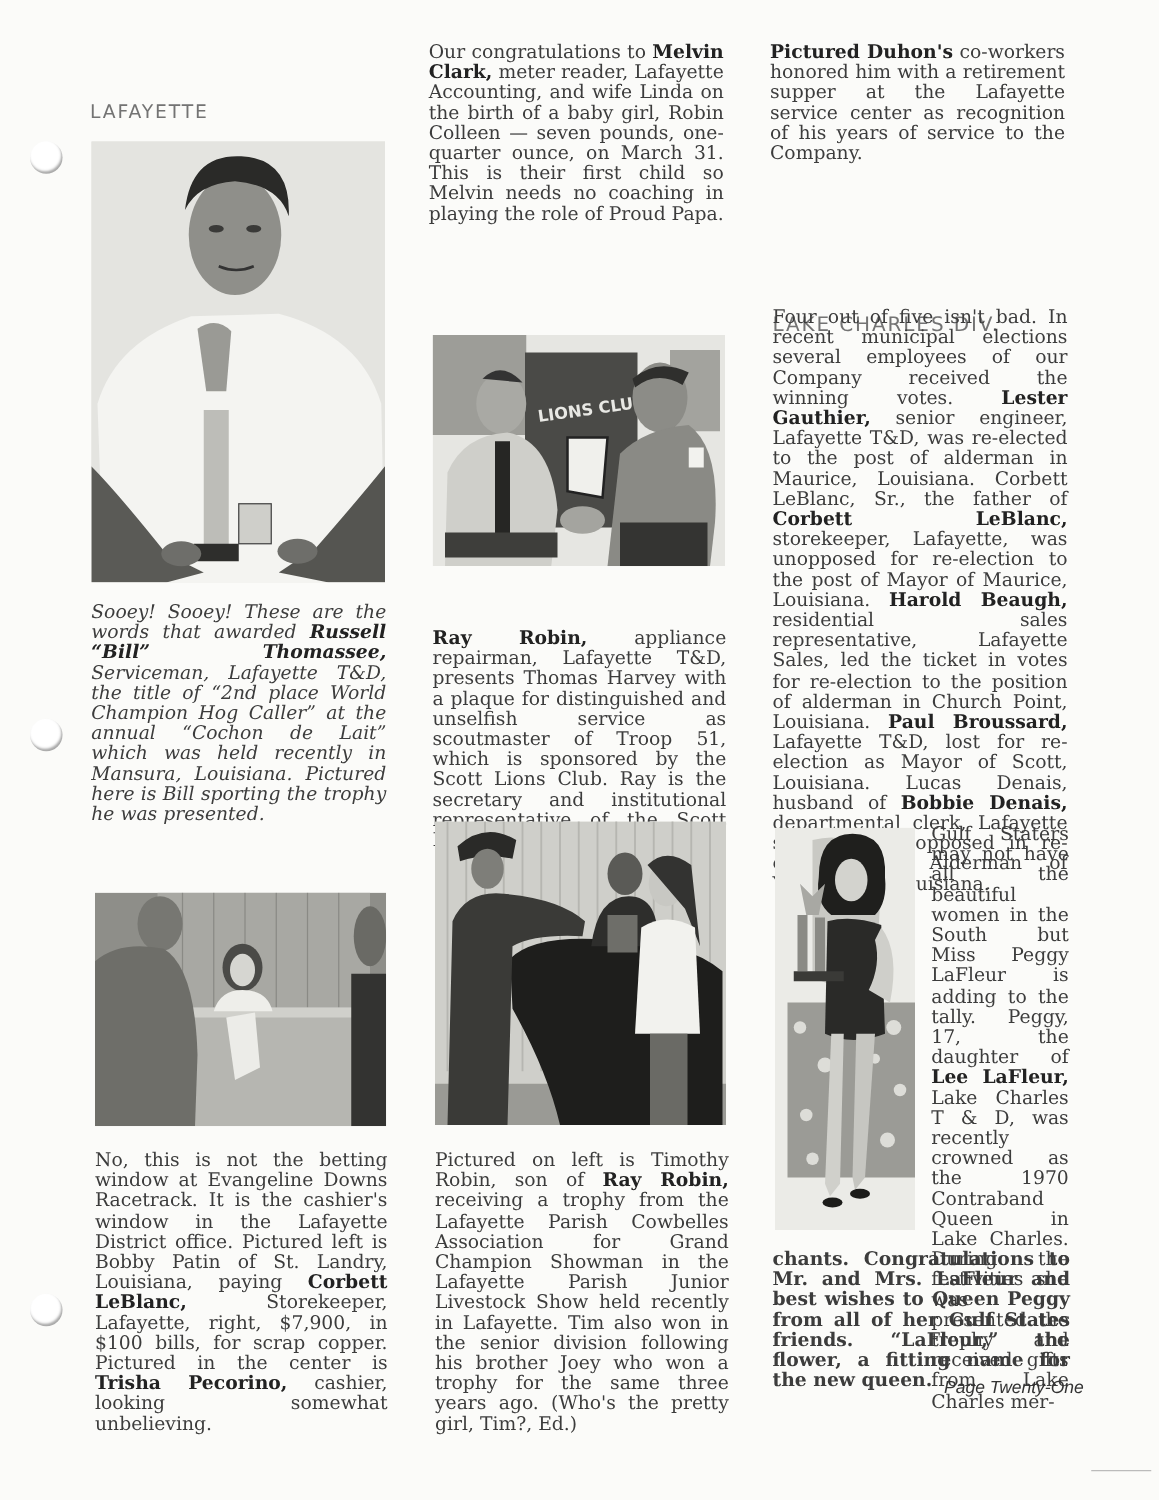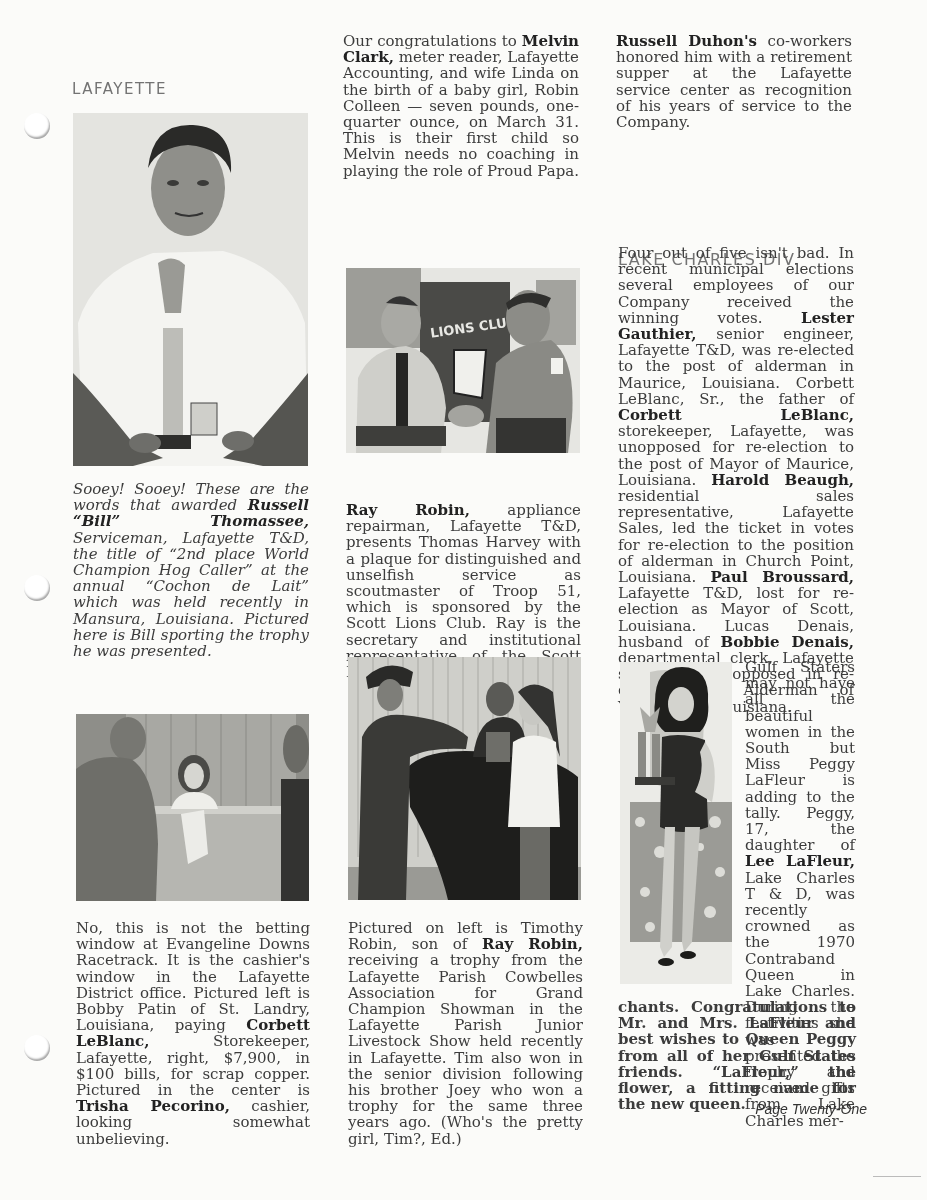--- a/index.html
+++ b/index.html
@@ -94,21 +94,21 @@
     <path d="M140 185 L150 95 Q170 75 205 72 Q230 90 226 150 L222 185 Z" fill="#8a8a85"></path>
     <rect x="205" y="90" width="12" height="16" fill="#f2f2ee"></rect>
     <rect x="150" y="150" width="70" height="35" fill="#343432"></rect>
 
     <ellipse cx="120" cy="148" rx="18" ry="11" fill="#a4a49f"></ellipse>
   </svg>
 </div>
 
 <p class="para" style="left:346px; top:470px; width:235px;margin-top:32px;"><b>Ray Robin,</b> appliance repairman, Lafayette T&amp;D, presents Thomas Harvey with a plaque for distinguished and unselfish service as scoutmaster of Troop 51, which is sponsored by the Scott Lions Club. Ray is the secretary and institutional representative of the Scott Lions.</p>
 
-<p class="para" style="left:616px; top:33px; width:236px;"><b>Russell Duhon's</b> co-workers honored him with a retirement supper at the Lafayette service center as recognition of his years of service to the Company.</p>
+<p class="para" style="left:616px; top:33px; width:236px;"><b>Pictured Duhon's</b> co-workers honored him with a retirement supper at the Lafayette service center as recognition of his years of service to the Company.</p>
 
 <p class="para" style="left:618px; top:245px; width:236px;">Four out of five isn't bad. In recent municipal elections several employees of our Company received the winning votes. <b>Lester Gauthier,</b> senior engineer, Lafayette T&amp;D, was re-elected to the post of alderman in Maurice, Louisiana. Corbett LeBlanc, Sr., the father of <b>Corbett LeBlanc,</b> storekeeper, Lafayette, was unopposed for re-election to the post of Mayor of Maurice, Louisiana. <b>Harold Beaugh,</b> residential sales representative, Lafayette Sales, led the ticket in votes for re-election to the position of alderman in Church Point, Louisiana. <b>Paul Broussard,</b> Lafayette T&amp;D, lost for re-election as Mayor of Scott, Louisiana. Lucas Denais, husband of <b>Bobbie Denais,</b> departmental clerk, Lafayette sales, was unopposed in re-election for Alderman of Youngsville, Louisiana.</p>
 
 <div class="photo" style="left:76px; top:714px; width:233px; height:187px;">
   <svg viewBox="0 0 233 187" preserveAspectRatio="none">
     <rect width="233" height="187" fill="#8e8e89"></rect>
     <rect x="50" y="0" width="170" height="95" fill="#a8a8a3"></rect>
     <g stroke="#8a8a85" stroke-width="1">
       <line x1="70" y1="0" x2="70" y2="95"></line>
         <line x1="95" y1="0" x2="95" y2="95"></line>

